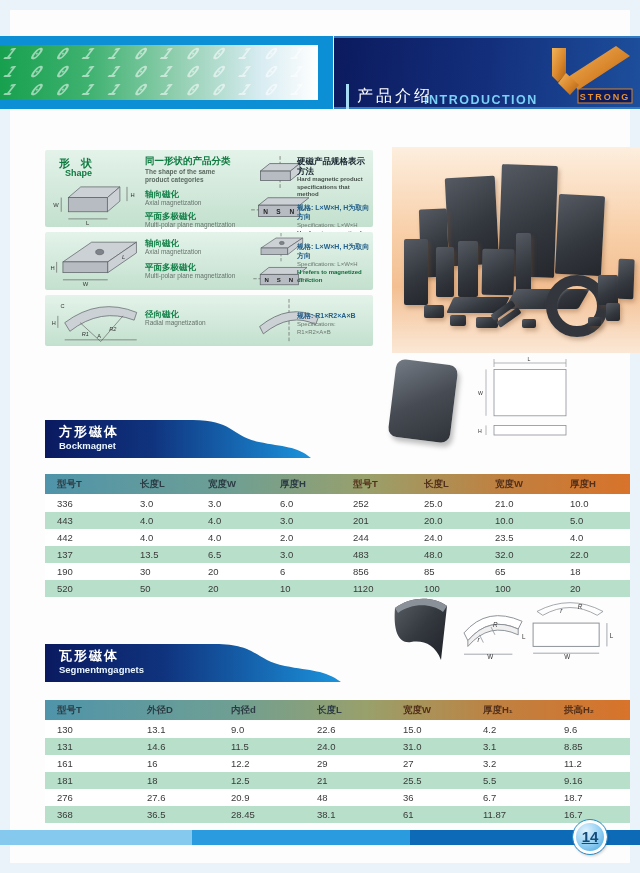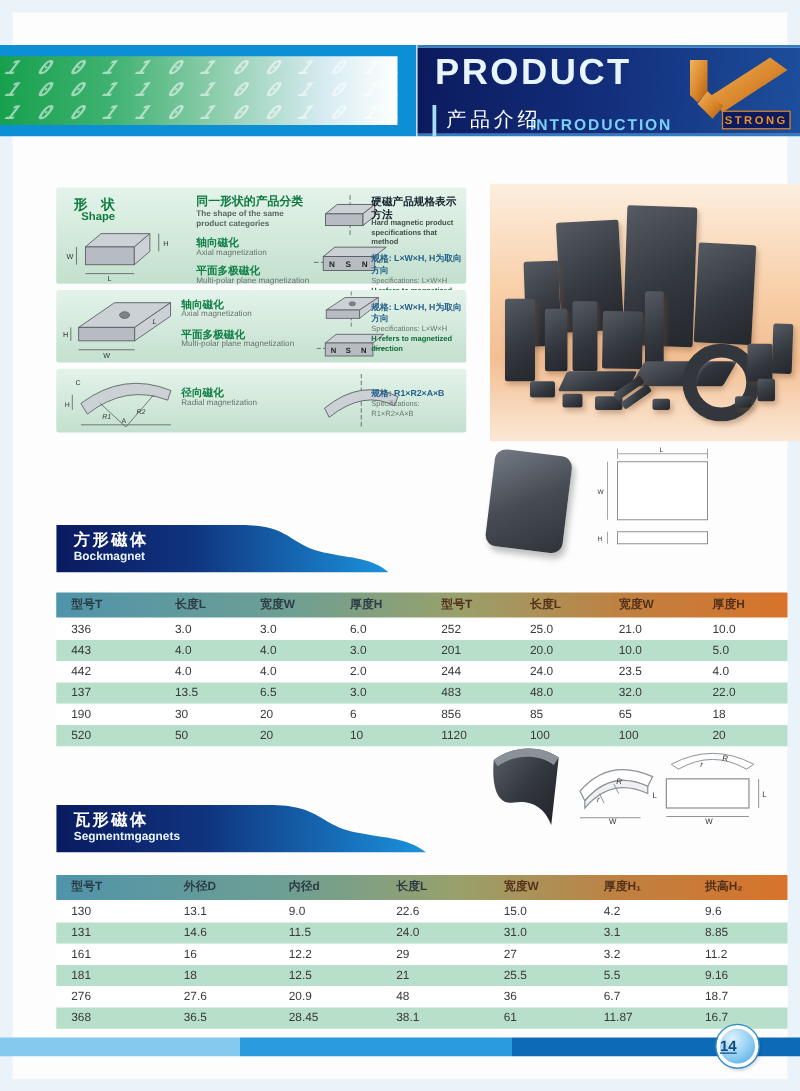--- a/index.html
+++ b/index.html
@@ -77,22 +77,22 @@
   .g-row:nth-child(odd){background:#ffffff;}
   .g-row:nth-child(even){background:#b7dfc9;}
   .g-row .cell{padding-left:12px;overflow:hidden;}
   .t1-cols{grid-template-columns:83px 68px 72px 73px 71px 71px 75px 72px;}
   .t2-cols{grid-template-columns:90px 84px 86px 86px 80px 81px 78px;}
 
   
   .footer-bar{left:0;top:830px;width:640px;height:15px;
     background:linear-gradient(90deg,#86c9ef 0%,#86c9ef 30%,#2b9be0 30%,#2b9be0 64%,#0c6ab6 64%,#0c6ab6 100%);}
   .page-circle{left:573px;top:820px;width:28px;height:28px;border-radius:50%;
-    border:3px solid #ffffff;outline:1px solid #2a8cc8;text-align:left;line-height:28px;
-    font-size:12px;font-weight:bold;color:#124c7c;
+    border:3px solid #ffffff;outline:1px solid #2a8cc8;text-align:center;line-height:28px;
+    font-size:15px;font-weight:bold;color:#124c7c;
     background:radial-gradient(circle at 35% 28%,#dff2fd 0%,#8fcdf2 55%,#44a3de 100%);
     box-shadow:1px 2px 3px rgba(0,0,0,.2);text-decoration:underline;}
 </style>
 </head>
 <body>
 
 <div id="page">
 
   <svg width="0" height="0" style="position:absolute">
     <defs>
@@ -116,21 +116,20 @@
 
   <div class="abs band-left">
     <div class="abs pattern">
       <span class="pattern-line">1 0 0 1 1 0 1 0 0 1 0 1 1 0 0 1 0 1 0 1 1 0 0 1 0 1 1 0</span>
       <span class="pattern-line">1 0 0 1 1 0 1 0 0 1 0 1 1 0 0 1 0 1 0 1 1 0 0 1 0 1 1 0</span>
       <span class="pattern-line">1 0 0 1 1 0 1 0 0 1 0 1 1 0 0 1 0 1 0 1 1 0 0 1 0 1 1 0</span>
     </div>
   </div>
 
   <div class="abs band-right">
-    <div class="abs product-title">PRODUCT</div>
     <div class="abs product-sub">INTRODUCTION</div>
     <div class="abs product-cn">产品介绍</div>
     <svg class="abs logo" viewBox="0 0 102 60">
       <polygon points="18,4 32,4 32,30 24,38 18,32" fill="url(#gO)"></polygon>
       <polygon points="82,2 96,12 44,46 34,33" fill="url(#gO)"></polygon>
       <polygon points="32,29 45,41 36,51 24,39" fill="url(#gO)"></polygon>
       <rect x="44" y="45" width="54" height="14" fill="#0c1a5e" stroke="#d8862c" stroke-width="1"></rect>
       <text x="71" y="55.5" text-anchor="middle" font-size="9" font-weight="bold" fill="#e89230" style="letter-spacing:2px">STRONG</text>
     </svg>
   </div>
@@ -142,21 +141,21 @@
       <polygon class="metal" points="18,22 32,10 76,10 62,22"></polygon>
       <rect class="metal2" x="18" y="22" width="44" height="16"></rect>
       <polygon class="metal" points="62,22 76,10 76,26 62,38"></polygon>
       <line class="dim" x1="10" y1="22" x2="10" y2="38"></line>
         <text class="lbl" x="1" y="33">W</text>
       <line class="dim" x1="84" y1="10" x2="84" y2="26"></line>
         <text class="lbl" x="88" y="21">H</text>
       <line class="dim" x1="18" y1="46" x2="62" y2="46"></line>
         <text class="lbl" x="38" y="53">L</text>
     </svg>
-    <div class="abs" style="left:112px;top:5px;width:108px">
+    <div class="abs" style="left:100px;top:5px;width:108px">
       <div class="g-cn" style="font-size:9.5px">同一形状的产品分类</div>
       <div class="g-sub">The shape of the same</div>
       <div class="g-sub">product categories</div>
       <div class="m-cn" style="margin-top:5px">轴向磁化</div>
       <div class="m-en">Axial magnetization</div>
       <div class="m-cn" style="margin-top:4px">平面多极磁化</div>
       <div class="m-en">Multi-polar plane magnetization</div>
     </div>
     <svg class="abs" style="left:206px;top:6px" width="60" height="32" viewBox="0 0 64 34">
       <line class="axis" x1="31" y1="0" x2="31" y2="34"></line>

